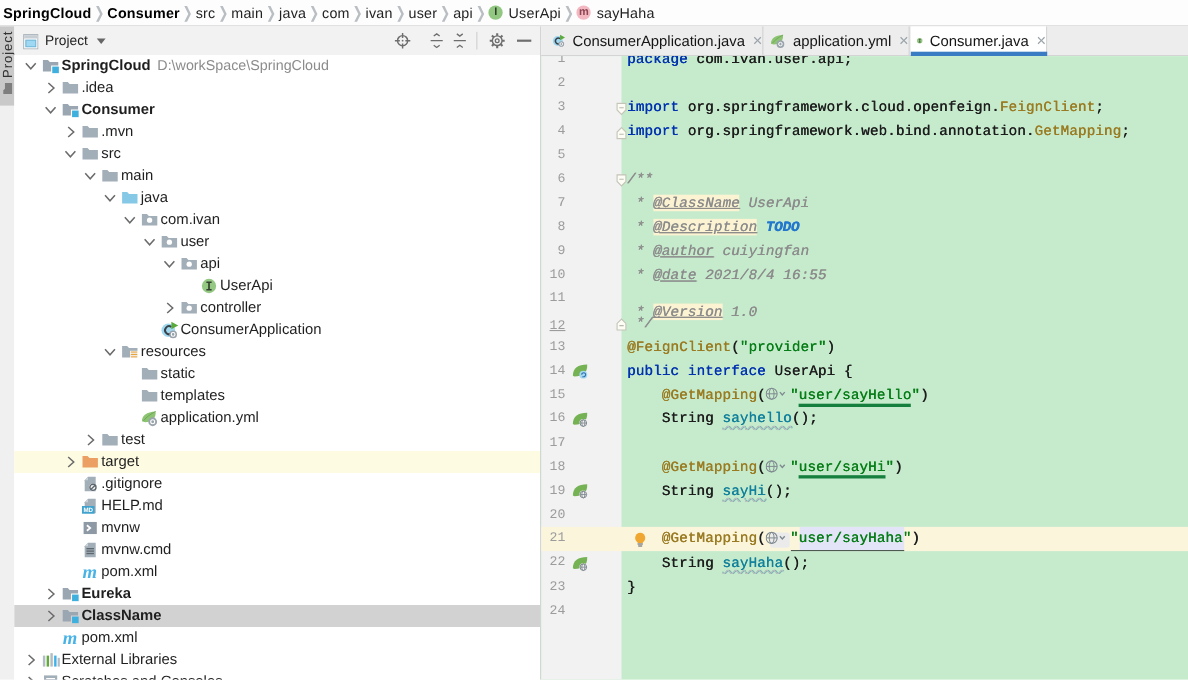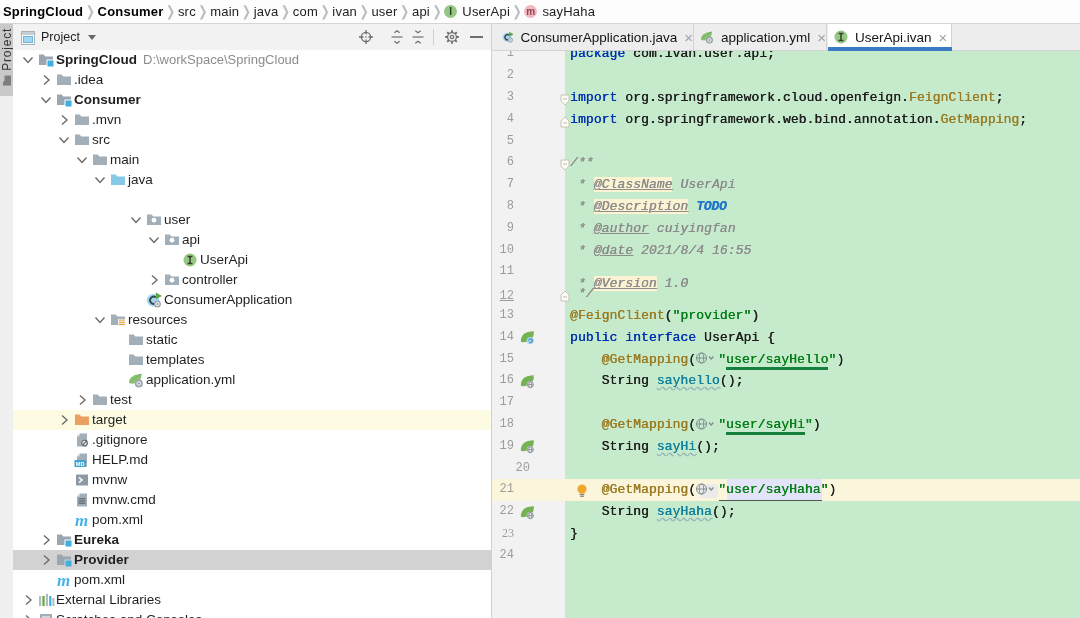--- a/index.html
+++ b/index.html
@@ -186,20 +186,30 @@
       </div>
 <div class="row" style="top:120px">
         <div class="chev" style="left:79px"><svg width="16" height="16" viewBox="0 0 16 16" fill="none" stroke="#6b6b6b" stroke-width="1.4">
             <path d="M3.5 5.5 L8 10.5 L12.5 5.5"></path>
           </svg></div>
         <div class="ticon" style="left:97px"><svg width="16" height="16" viewBox="0 0 16 16">
             <path d="M1 2.5 h4.6 l1.7 1.9 H15 V13 H1 Z" fill="#85c9e6"></path>
           </svg></div>
         <div class="tlabel" style="left:115px">java</div>
       </div>
+<div class="row" style="top:140px">
+        <div class="chev" style="left:97px"><svg width="16" height="16" viewBox="0 0 16 16" fill="none" stroke="#6b6b6b" stroke-width="1.4">
+            <path d="M3.5 5.5 L8 10.5 L12.5 5.5"></path>
+          </svg></div>
+        <div class="ticon" style="left:115px"><svg width="16" height="16" viewBox="0 0 16 16">
+            <path d="M1 2.5 h4.6 l1.7 1.9 H15 V13 H1 Z" fill="#a2aeb8"></path>
+            <circle cx="8" cy="8.2" r="2.4" fill="#fff"></circle>
+          </svg></div>
+        <div class="tlabel" style="left:133px">com.ivan</div>
+      </div>
 <div class="row" style="top:160px">
         <div class="chev" style="left:115px"><svg width="16" height="16" viewBox="0 0 16 16" fill="none" stroke="#6b6b6b" stroke-width="1.4">
             <path d="M3.5 5.5 L8 10.5 L12.5 5.5"></path>
           </svg></div>
         <div class="ticon" style="left:133px"><svg width="16" height="16" viewBox="0 0 16 16">
             <path d="M1 2.5 h4.6 l1.7 1.9 H15 V13 H1 Z" fill="#a2aeb8"></path>
             <circle cx="8" cy="8.2" r="2.4" fill="#fff"></circle>
           </svg></div>
         <div class="tlabel" style="left:151px">user</div>
       </div>
@@ -344,21 +354,21 @@
         <div class="tlabel" style="left:61px"><span class="bold">Eureka</span></div>
       </div>
 <div class="row" style="top:500px">
         <div class="chev" style="left:25px"><svg width="16" height="16" viewBox="0 0 16 16" fill="none" stroke="#6b6b6b" stroke-width="1.4">
             <path d="M6 3.5 L11 8 L6 12.5"></path>
           </svg></div>
         <div class="ticon" style="left:43px"><svg width="16" height="16" viewBox="0 0 16 16">
             <path d="M1 2.5 h4.6 l1.7 1.9 H15 V7.5 H8.5 V13 H1 Z" fill="#9aa7b2"></path>
             <rect x="9.5" y="8.5" width="6" height="6" fill="#3fb0dd"></rect>
           </svg></div>
-        <div class="tlabel" style="left:61px"><span class="bold">Provider</span></div>
+        <div class="tlabel" style="left:61px"><span class="bold">ClassName</span></div>
       </div>
 <div class="row" style="top:520px">
         <div class="ticon" style="left:43px"><svg width="18" height="16" viewBox="0 0 18 16">
             <text x="1" y="13.5" font-size="17" font-weight="bold" font-style="italic" fill="#49b3e6" font-family="Liberation Serif">m</text>
           </svg></div>
         <div class="tlabel" style="left:61px">pom.xml</div>
       </div>
 <div class="row" style="top:540px">
         <div class="chev" style="left:7px"><svg width="16" height="16" viewBox="0 0 16 16" fill="none" stroke="#6b6b6b" stroke-width="1.4">
             <path d="M6 3.5 L11 8 L6 12.5"></path>
@@ -406,21 +416,21 @@
           <circle cx="10.8" cy="11.4" r="1.8" fill="none" stroke="#fff" stroke-width="1"></circle>
         </svg>
         <span style="margin-left:6px">application.yml</span>
         <span class="x">×</span>
       </div>
 <div class="tab" style="left:336px; width:124px; padding-left:5px; background:#fff; border-right:1px solid #d2d2d2;">
         <svg width="16" height="16" viewBox="0 0 16 16">
           <circle cx="8" cy="8" r="6.5" fill="#94c883"></circle>
           <path d="M5.6 4.6 h4.8 M5.6 11.4 h4.8 M8 4.6 V11.4" stroke="#33402f" stroke-width="1.5" fill="none"></path>
         </svg>
-        <span style="margin-left:6px">UserApi.ivan</span>
+        <span style="margin-left:6px">Consumer.java</span>
         <span class="x">×</span>
       </div>
 <div style="position:absolute; left:336px; top:23.3px; width:124px; height:3.7px; background:#3a7cc4;"></div>
 </div>
 
 <div class="abs" id="editor">
   <div id="gutter"></div>
   <div id="caretline"></div>
   <div style="position:absolute; left:208px; top:433px; width:18px; height:14px; background:#ebebeb; border-radius:3px;"></div>
       <div style="position:absolute; left:235px; top:428.4px; width:94.6px; height:21.8px; background:#e4e4f8;"></div>
@@ -464,31 +474,31 @@
 <div class="ln" style="top:348.8px; left:0px;">17</div>
 <div class="ln" style="top:370.6px; left:0px;">18</div>
 <div class="cl" style="top:370.6px;">    <span class="ann">@GetMapping</span>(<svg width="19" height="12" viewBox="0 0 19 12" style="vertical-align:-1.5px; margin-right:3px">
             <circle cx="5.5" cy="6" r="5" fill="none" stroke="#7e8990" stroke-width="1"></circle>
             <ellipse cx="5.5" cy="6" rx="2.2" ry="5" fill="none" stroke="#7e8990" stroke-width="0.9"></ellipse>
             <path d="M0.7 6 h9.6" stroke="#7e8990" stroke-width="0.9"></path>
             <path d="M13 4.5 L15.2 7 L17.4 4.5" fill="none" stroke="#7e8990" stroke-width="1.2"></path>
           </svg><span class="str">"</span><span class="url"><span class="str">user/sayHi</span></span><span class="str">"</span>)</div>
 <div class="ln" style="top:392.4px; left:0px;">19</div>
 <div class="cl" style="top:392.4px;">    String <span class="squig">sayHi</span>();</div>
-<div class="ln" style="top:414.2px; left:16px;">20</div>
+<div class="ln" style="top:414.2px; left:0px;">20</div>
 <div class="ln" style="top:436.0px; left:0px;">21</div>
 <div class="cl" style="top:436.0px;">    <span class="ann">@GetMapping</span>(<svg width="19" height="12" viewBox="0 0 19 12" style="vertical-align:-1.5px; margin-right:3px">
             <circle cx="5.5" cy="6" r="5" fill="none" stroke="#7e8990" stroke-width="1"></circle>
             <ellipse cx="5.5" cy="6" rx="2.2" ry="5" fill="none" stroke="#7e8990" stroke-width="0.9"></ellipse>
             <path d="M0.7 6 h9.6" stroke="#7e8990" stroke-width="0.9"></path>
             <path d="M13 4.5 L15.2 7 L17.4 4.5" fill="none" stroke="#7e8990" stroke-width="1.2"></path>
           </svg><span class="str">"</span><span class="str">user/sayHaha</span><span class="str">"</span>)</div>
 <div class="ln" style="top:457.8px; left:0px;">22</div>
 <div class="cl" style="top:457.8px;">    String <span class="squig">sayHaha</span>();</div>
-<div class="ln" style="top:479.6px; left:0px;font-family:Liberation Serif, serif;">23</div>
+<div class="ln" style="top:479.6px; left:0px;">23</div>
 <div class="cl" style="top:479.6px;">}</div>
 <div class="ln" style="top:501.4px; left:0px;">24</div>
 <div style="position:absolute; left:28px; top:286.9px;"><svg width="15" height="15" viewBox="0 0 15 15">
             <path d="M0.8 11.5 C0.8 4.5 5.5 1.5 13.8 1.3 C14.3 9 9.5 12 2.2 12.2 Z" fill="#74b254"></path>
             <circle cx="10.3" cy="10.6" r="3.6" fill="#a8d8f0"></circle>
             <path d="M8.8 10.6 a1.8 1.8 0 1 1 1.5 1.8" fill="none" stroke="#2d74b2" stroke-width="1"></path>
             <path d="M9.3 13.2 l1.4 -0.4 l-1 -1.2 Z" fill="#2d74b2"></path>
           </svg></div>
 <div style="position:absolute; left:28px; top:330.5px;"><svg width="15" height="15" viewBox="0 0 15 15">
             <path d="M0.8 11.5 C0.8 4.5 5.5 1.5 13.8 1.3 C14.3 9 9.5 12 2.2 12.2 Z" fill="#74b254"></path>

